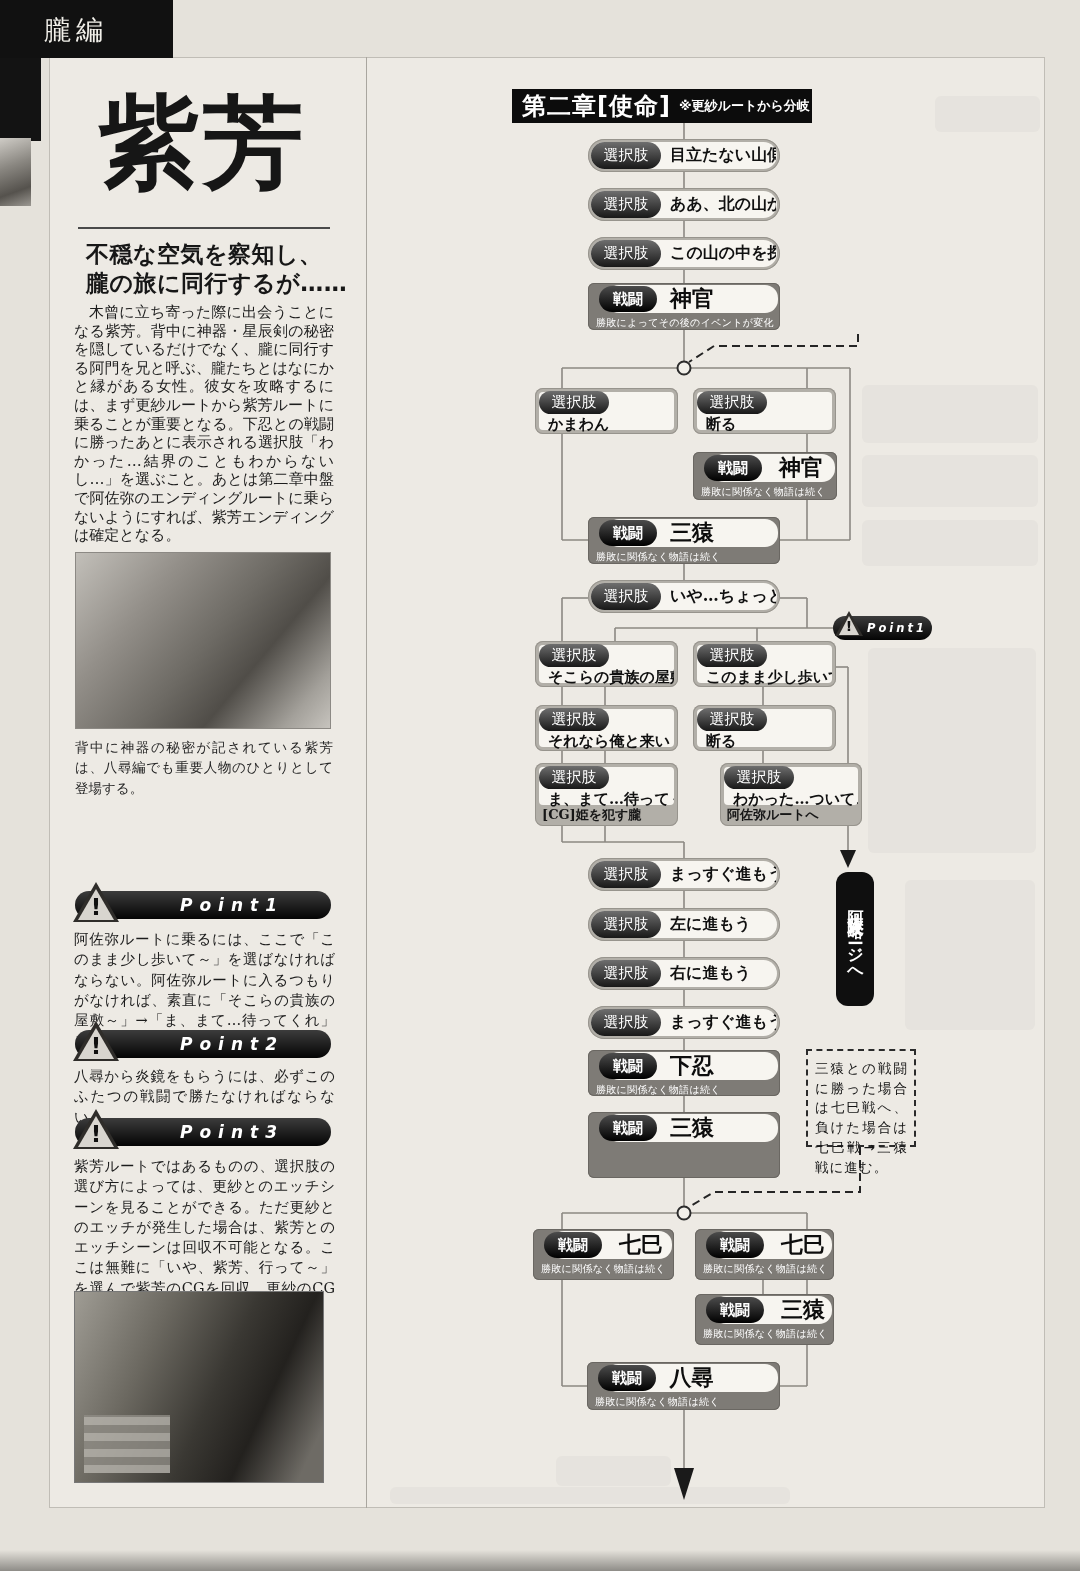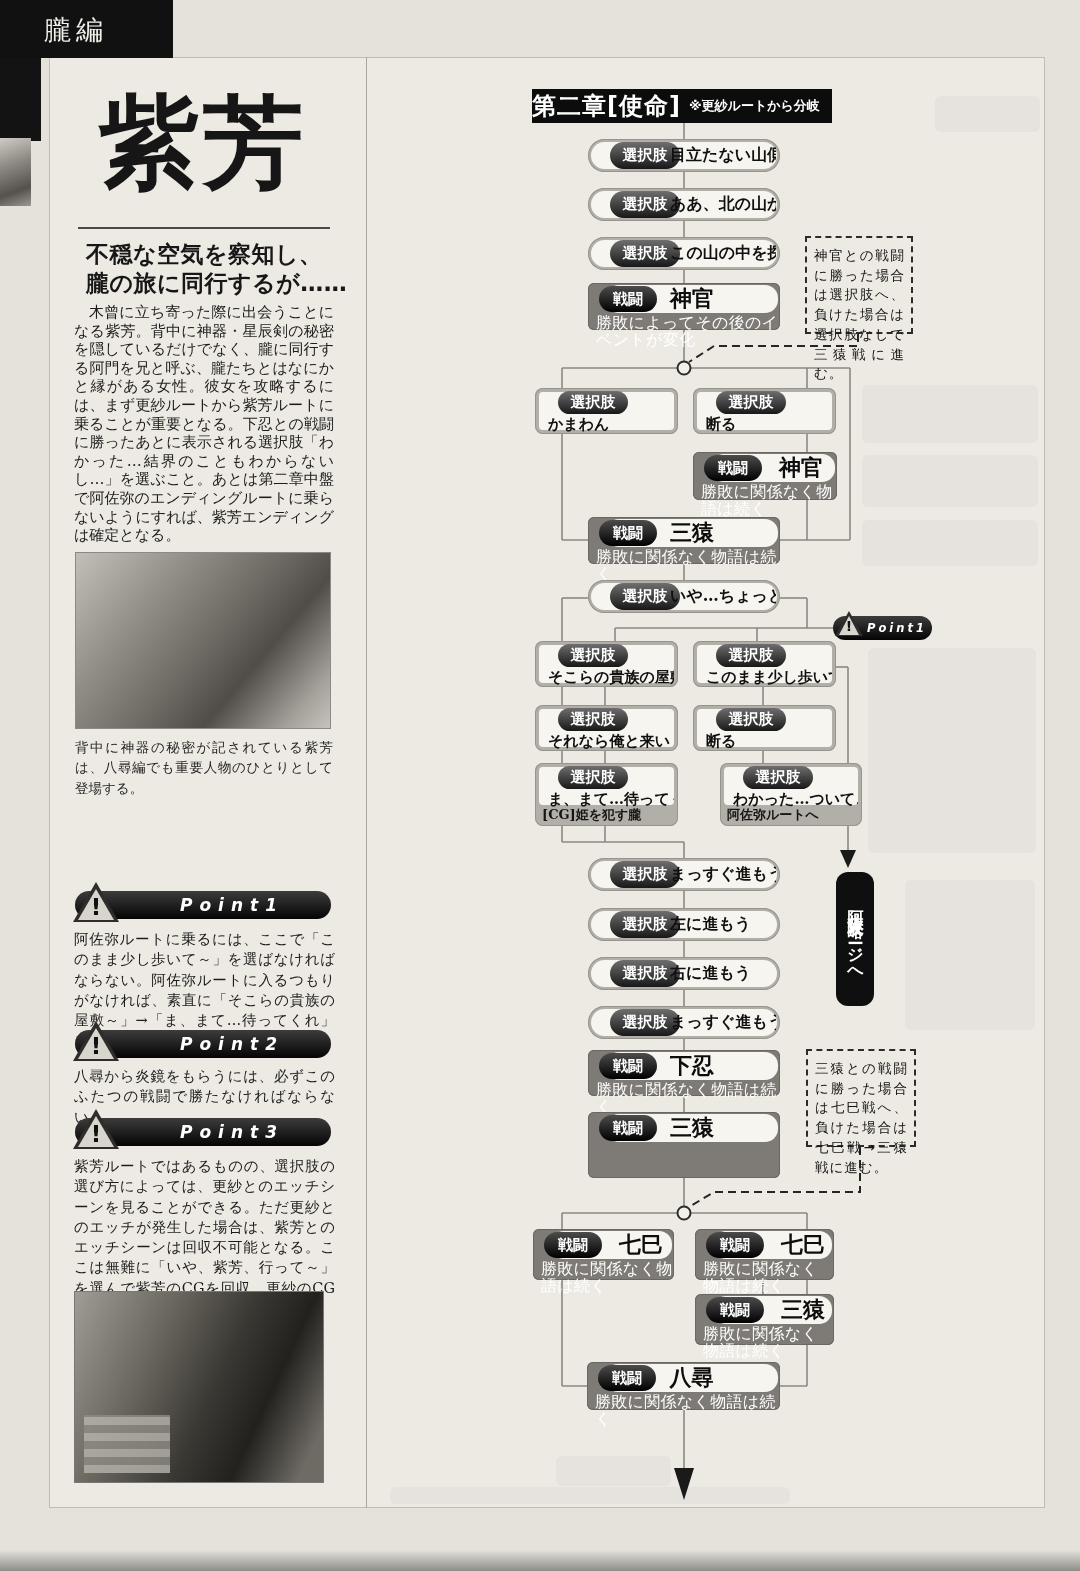--- a/index.html
+++ b/index.html
@@ -35,46 +35,46 @@
   .tri-inner{position:absolute;left:5px;top:7px;width:0;height:0;border-left:18px solid transparent;border-right:18px solid transparent;border-bottom:31px solid #d8d5cf;}
   .tri-bang{position:absolute;left:0;width:46px;top:12px;text-align:center;font-weight:900;font-size:23px;color:#101010;}
   .pbadge-sm{position:absolute;height:24px;background:linear-gradient(180deg,#3c3c3c,#040404);border-radius:12px;z-index:3;}
   .pbadge-sm .pbadge-label{left:34px;right:8px;height:24px;line-height:24px;font-size:11.5px;letter-spacing:3px;}
   .tri-sm{position:absolute;left:2px;top:-5px;width:28px;height:26px;}
   .tri-sm .tri-outer{border-left-width:14px;border-right-width:14px;border-bottom:25px solid #2f2d2a;}
   .tri-sm .tri-inner{left:3.5px;top:5px;border-left-width:10.5px;border-right-width:10.5px;border-bottom:19px solid #d8d5cf;}
   .tri-sm .tri-bang{width:28px;top:7px;font-size:14px;}
 
   
-  .chapter{position:absolute;left:532px;top:89px;width:300px;height:34px;background:#0c0c0c;display:flex;align-items:center;box-sizing:border-box;z-index:2;}
+  .chapter{position:absolute;left:512px;top:89px;width:300px;height:34px;background:#0c0c0c;display:flex;align-items:center;padding-left:10px;box-sizing:border-box;z-index:2;}
   .chapter-title{color:#fff;font-weight:700;font-size:24px;letter-spacing:1px;white-space:nowrap;}
   .chapter-note{color:#fff;font-weight:700;font-size:13px;margin-left:8px;white-space:nowrap;}
 
   .flow-svg{position:absolute;left:0;top:0;z-index:1;pointer-events:none;}
   .node{position:absolute;z-index:2;box-sizing:border-box;}
 
   .cs{background:#b2afa8;border-radius:17px;box-shadow:inset 0 0 0 1px #97948d;}
   .cs-in{position:absolute;inset:3px;background:#f7f5f0;border-radius:14px;}
-  .pill{background:linear-gradient(180deg,#6e6e6e,#181818);color:#fff;font-weight:700;text-align:center;margin-left:19px;}
+  .pill{background:linear-gradient(180deg,#6e6e6e,#181818);color:#fff;font-weight:400;text-align:center;}
   .cs .pill{position:absolute;left:3px;top:3px;bottom:3px;width:70px;border-radius:14px;font-size:15px;line-height:27px;}
   .cs-txt{position:absolute;left:82px;right:4px;top:0;bottom:0;display:flex;align-items:center;font-family:'DejaVu Serif',serif;font-weight:700;font-size:16px;color:#101010;white-space:nowrap;overflow:hidden;}
 
   .cb{background:#b2afa8;border-radius:8px;box-shadow:inset 0 0 0 1px #97948d;}
   .cb-in{position:absolute;left:4px;right:4px;top:4px;bottom:4px;background:#f7f5f0;border-radius:4px;}
   .cb.hasfoot .cb-in{bottom:21px;}
   .cb .pill{position:absolute;left:4px;top:3px;width:70px;height:23px;border-radius:12px;font-size:15px;line-height:23px;}
   .cb-txt{position:absolute;left:13px;top:27px;right:4px;font-family:'DejaVu Serif',serif;font-weight:700;font-size:15px;color:#101010;white-space:nowrap;overflow:hidden;}
   .cb-foot{position:absolute;left:7px;right:4px;bottom:2px;height:18px;line-height:18px;font-family:'DejaVu Serif',serif;font-weight:700;font-size:13px;color:#161616;white-space:nowrap;overflow:hidden;}
 
   .bt{background:#7e7b76;border-radius:6px;box-shadow:inset 0 0 0 1px #6a6762;}
   .bt-row{position:relative;height:28px;margin:2px 2px 0 10px;}
   .bt .bpill{position:absolute;left:1px;top:1px;width:58px;height:26px;background:linear-gradient(180deg,#4c4c4c,#000);border-radius:13px;color:#fff;font-size:15px;font-weight:700;line-height:26px;text-align:center;z-index:1;}
   .bt-name{position:absolute;left:8px;right:0;top:0;height:100%;background:#f7f5f0;border-radius:13px;font-family:'DejaVu Serif',serif;font-weight:700;font-size:22px;color:#0d0d0d;display:flex;align-items:center;justify-content:center;}
   .bt.left .bt-name{justify-content:flex-start;padding-left:68px;box-sizing:border-box;}
-  .bt-foot{color:#fff;font-size:16px;line-height:17px;padding:1px 0 2px 8px;letter-spacing:.3px;white-space:pre-line;}
+  .bt-foot{color:#fff;font-size:10px;line-height:17px;padding:1px 0 2px 8px;letter-spacing:.3px;white-space:pre-line;}
 
   .note{position:absolute;z-index:2;border:2px dashed #2b2b2b;box-sizing:border-box;padding:8px 6px 6px 7px;font-size:13.5px;line-height:1.46;color:#131313;letter-spacing:1px;text-align:justify;}
   .banner{position:absolute;z-index:2;background:#0f0f0f;border-radius:12px;color:#fff;display:flex;align-items:center;justify-content:center;writing-mode:vertical-rl;text-orientation:upright;font-size:16px;font-weight:700;letter-spacing:3px;}
 
   .pfooter{position:absolute;left:49px;top:1565px;font-size:20px;color:#4d7c0f;letter-spacing:4px;word-spacing:10px;white-space:nowrap;}
   .bottom-band{position:absolute;left:0;top:1550px;width:1080px;height:21px;background:linear-gradient(180deg,#e5e2db,#8e8c87);}
 </style>
 </head>
 <body>
 
@@ -214,21 +214,20 @@
   </div>
 
   <div class="node bt" style="left:588px;top:283px;width:192px;height:47px;">
     <div class="bt-row">
         <div class="bpill">戦闘</div>
       <div class="bt-name">神官</div>
       </div>
     <div class="bt-foot">勝敗によってその後のイベントが変化</div>
   </div>
 
-  <div class="node note" style="left:805px;top:236px;width:108px;height:98px;">神官との戦闘に勝った場合は選択肢へ、負けた場合は選択肢なしで三猿戦に進む。</div>
 
   <div class="node cb" style="left:535px;top:388px;width:143px;height:46px;">
     <div class="cb-in"></div>
       <div class="pill">選択肢</div>
     <div class="cb-txt">かまわん</div>
   </div>
   <div class="node cb" style="left:693px;top:388px;width:143px;height:46px;">
     <div class="cb-in"></div>
       <div class="pill">選択肢</div>
     <div class="cb-txt">断る</div>

